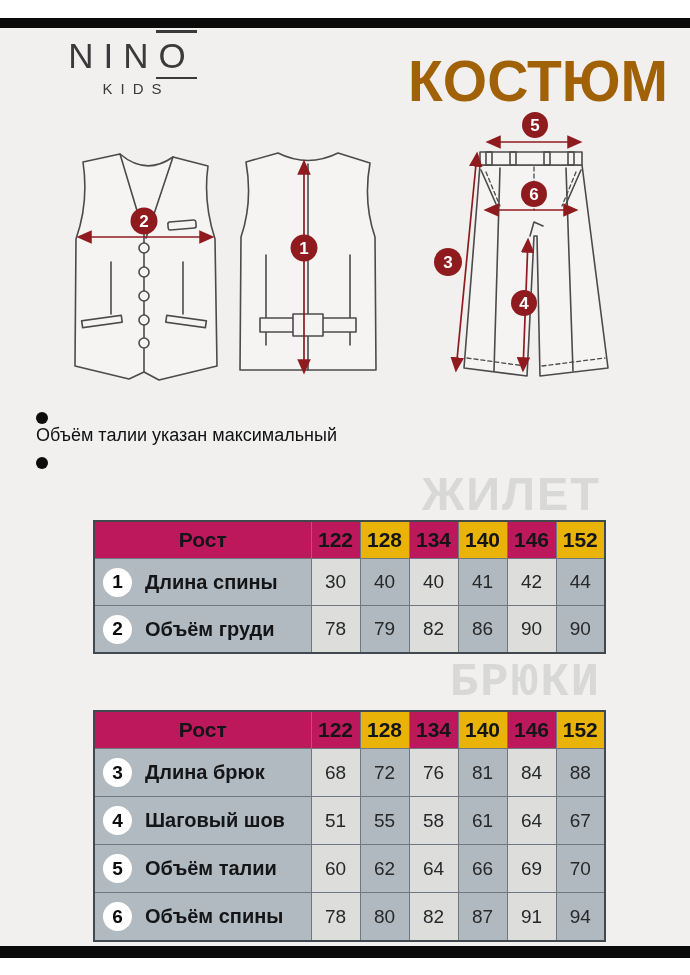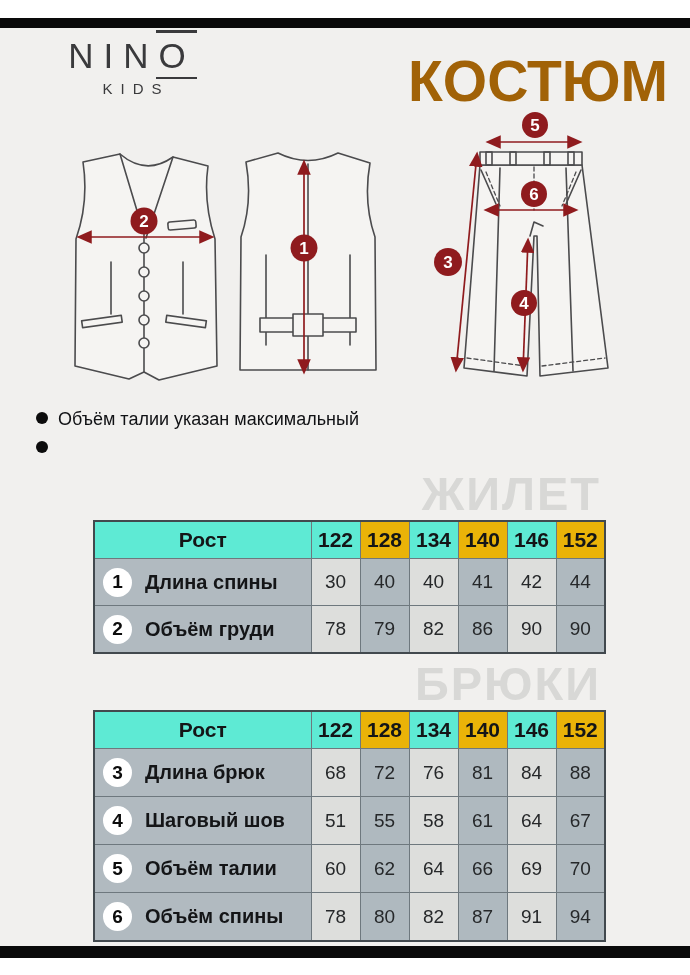--- a/index.html
+++ b/index.html
@@ -26,36 +26,36 @@
   .svg-vest-back  { position:absolute; left:230px; top:140px; }
   .svg-trousers   { position:absolute; left:420px; top:110px; }
   .ln   { stroke:#4b4b4d; fill:none; stroke-width:1.6; stroke-linejoin:round; stroke-linecap:round; }
   .fillg{ fill:#f5f4f2; }
   .red  { stroke:#8f1b1e; stroke-width:1.7; fill:none; }
   .dash { stroke-dasharray:4 3; stroke-width:1.3; }
   .mnum { font-family:"Liberation Sans",sans-serif; font-size:17px; font-weight:700; fill:#ffffff; text-anchor:middle; }
 
   
   .notes { position:absolute; left:36px; top:408px; width:630px; color:#101114; }
-  .note-row { display:flex; align-items:flex-start; margin-bottom:7px; }
+  .note-row { display:flex; align-items:flex-start; margin-bottom:7px;flex-direction:column; }
   .note-dot { flex:0 0 auto; width:12px; height:12px; border-radius:50%; background:#0c0c0c; margin:4px 10px 0 0; }
   .note-text { font-size:18px; line-height:22px; }
 
   
   .watermark { position:absolute; right:89px; font-size:47px; font-weight:800; letter-spacing:2px; color:#d8d8d6; }
   .wm-vest     { top:466px; }
-  .wm-trousers { top:656px; }
+  .wm-trousers { top:656px;font-family:Liberation Mono, monospace; }
 
   
   table.size-table { position:absolute; left:93px; width:512px; border-collapse:collapse;
                      table-layout:fixed; border:2px solid #42494e; }
   .table-vest     { top:520px; }
   .table-trousers { top:710px; }
   table.size-table td { border:1px solid #6e787e; text-align:center; vertical-align:middle; padding:0; }
-  td.hd  { background:#5eead4; }  
+  td.hd  { background:#be185d; }  
   td.hl  { background:#eab308; }  
   td.lab { background:#b1bac0; text-align:left; }
   td.cl  { background:#dddedc; }  
   td.cm  { background:#afb9bf; }  
   .hd-num, .hd-label { font-size:21px; font-weight:700; color:#141517; }
   td.hd, td.hl { height:36px; }
   td.hd.hd-label-cell { text-align:center; }
   .table-vest td.body-row-cell { height:46px; }
   .table-trousers td.body-row-cell { height:47px; }
   .cell-val { font-size:19px; color:#26282a; }

